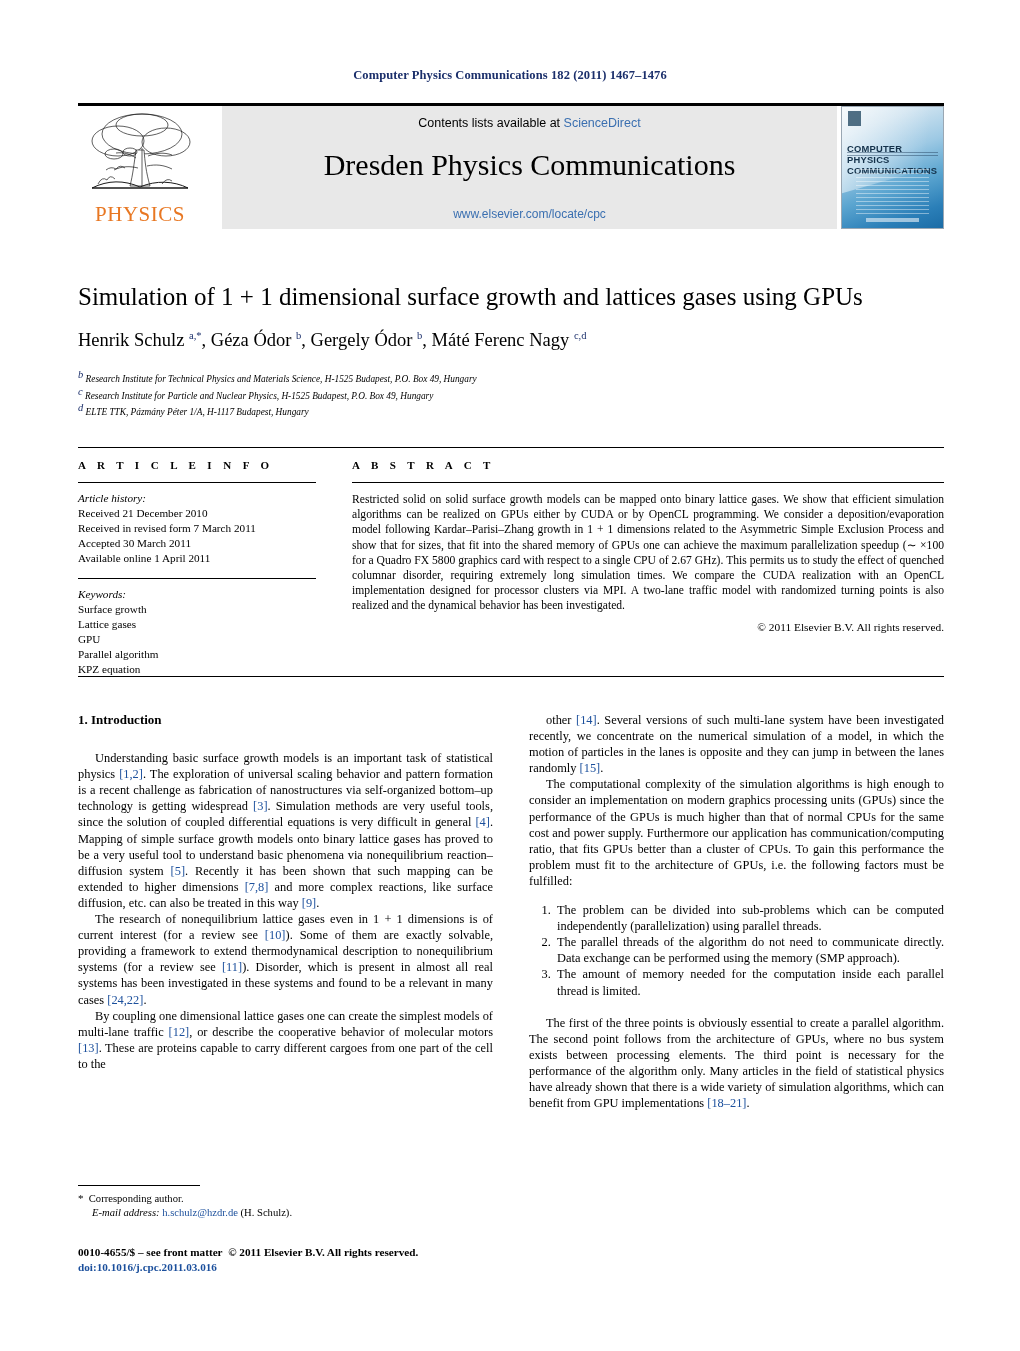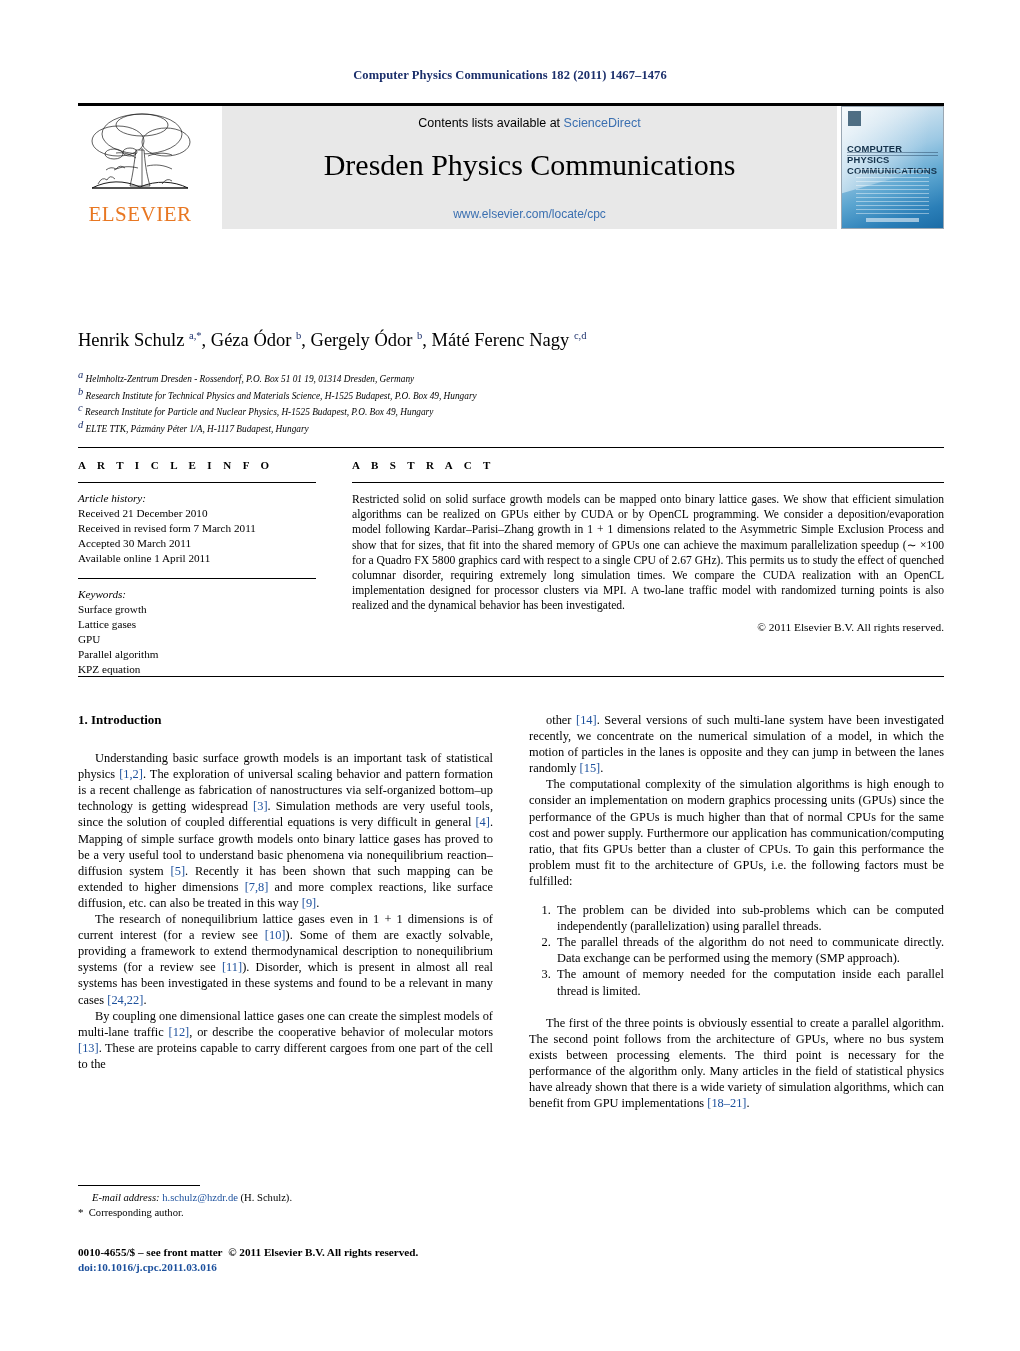--- a/index.html
+++ b/index.html
@@ -352,21 +352,21 @@
             <path d="M63 58 C72 56 80 57 88 61"></path>
             <ellipse cx="30" cy="46" rx="9" ry="5"></ellipse>
             <ellipse cx="46" cy="44" rx="7" ry="4"></ellipse>
             <path d="M8 80 C24 72 40 72 56 79 C72 72 90 73 104 80" stroke-width="1"></path>
             <path d="M8 80 L104 80" stroke-width="1.4"></path>
             <path d="M14 76 q4 -8 9 -4 q3 -6 8 -1"></path>
             <path d="M78 76 q5 -7 10 -3"></path>
             <path d="M22 62 q5 -4 10 -1 q4 -5 9 -1"></path>
           </g>
         </svg>
-        <div class="elsevier-word">ELSEVIER</div>
+        <div class="elsevier-word">PHYSICS</div>
       </div>
 
       <div class="masthead-center">
         <div class="contents-line">
           <span>Contents lists available at</span>
           <span class="sd">ScienceDirect</span>
         </div>
         <div class="journal-title">Dresden Physics Communications</div>
         <div class="journal-url">www.elsevier.com/locate/cpc</div>
       </div>
@@ -379,23 +379,23 @@
           <div>COMMUNICATIONS</div>
         </div>
         <div class="cover-sub"></div>
         <div class="cover-lines"></div>
         <div class="cover-footer"></div>
       </div>
 
     </div>
   </div>
 
+  <div class="article-title">Simulation of 1 + 1 dimensional surface growth and lattices gases using GPUs</div>
   <div class="authors">Henrik Schulz <sup>a,*</sup>, Géza Ódor <sup>b</sup>, Gergely Ódor <sup>b</sup>, Máté Ferenc Nagy <sup>c,d</sup></div>
   <div class="affiliations">
-      <div><span class="affil-mark">a</span> Helmholtz-Zentrum Dresden - Rossendorf, P.O. Box 51 01 19, 01314 Dresden, Germany</div>
       <div><span class="affil-mark">b</span> Research Institute for Technical Physics and Materials Science, H-1525 Budapest, P.O. Box 49, Hungary</div>
       <div><span class="affil-mark">c</span> Research Institute for Particle and Nuclear Physics, H-1525 Budapest, P.O. Box 49, Hungary</div>
       <div><span class="affil-mark">d</span> ELTE TTK, Pázmány Péter 1/A, H-1117 Budapest, Hungary</div>
     </div>
 
   <div class="info-rule-top"></div>
 
   <div class="col-info">
     <div class="sec-head">A R T I C L E   I N F O</div>
     <div class="hr-thin"></div>
@@ -449,29 +449,29 @@
         <li>The parallel threads of the algorithm do not need to communicate directly. Data exchange can be performed using the memory (SMP approach).</li>
         <li>The amount of memory needed for the computation inside each parallel thread is limited.</li>
       </ol>
     <div class="gap-before">
         <p>The first of the three points is obviously essential to create a parallel algorithm. The second point follows from the architecture of GPUs, where no bus system exists between processing elements. The third point is necessary for the performance of the algorithm only. Many articles in the field of statistical physics have already shown that there is a wide variety of simulation algorithms, which can benefit from GPU implementations <span class="ref">[18–21]</span>.</p>
       </div>
   </div>
 
   <div class="footnote-rule"></div>
   <div class="footnote">
+    <div>
+      <span class="star">*</span>
+      &nbsp;<span>Corresponding author.</span>
+    </div>
     <div style="padding-left:14px">
       <span class="em-lbl">E-mail address:</span>
       <span class="link">h.schulz@hzdr.de</span>
       <span>(H. Schulz).</span>
     </div>
-    <div>
-      <span class="star">*</span>
-      &nbsp;<span>Corresponding author.</span>
-    </div>
   </div>
 
   <div class="footer">
     <div>
       <span class="issn">0010-4655/$ – see front matter</span>
       &nbsp;<span class="issn">© 2011 Elsevier B.V. All rights reserved.</span>
     </div>
     <div class="doi">doi:10.1016/j.cpc.2011.03.016</div>
   </div>
 

